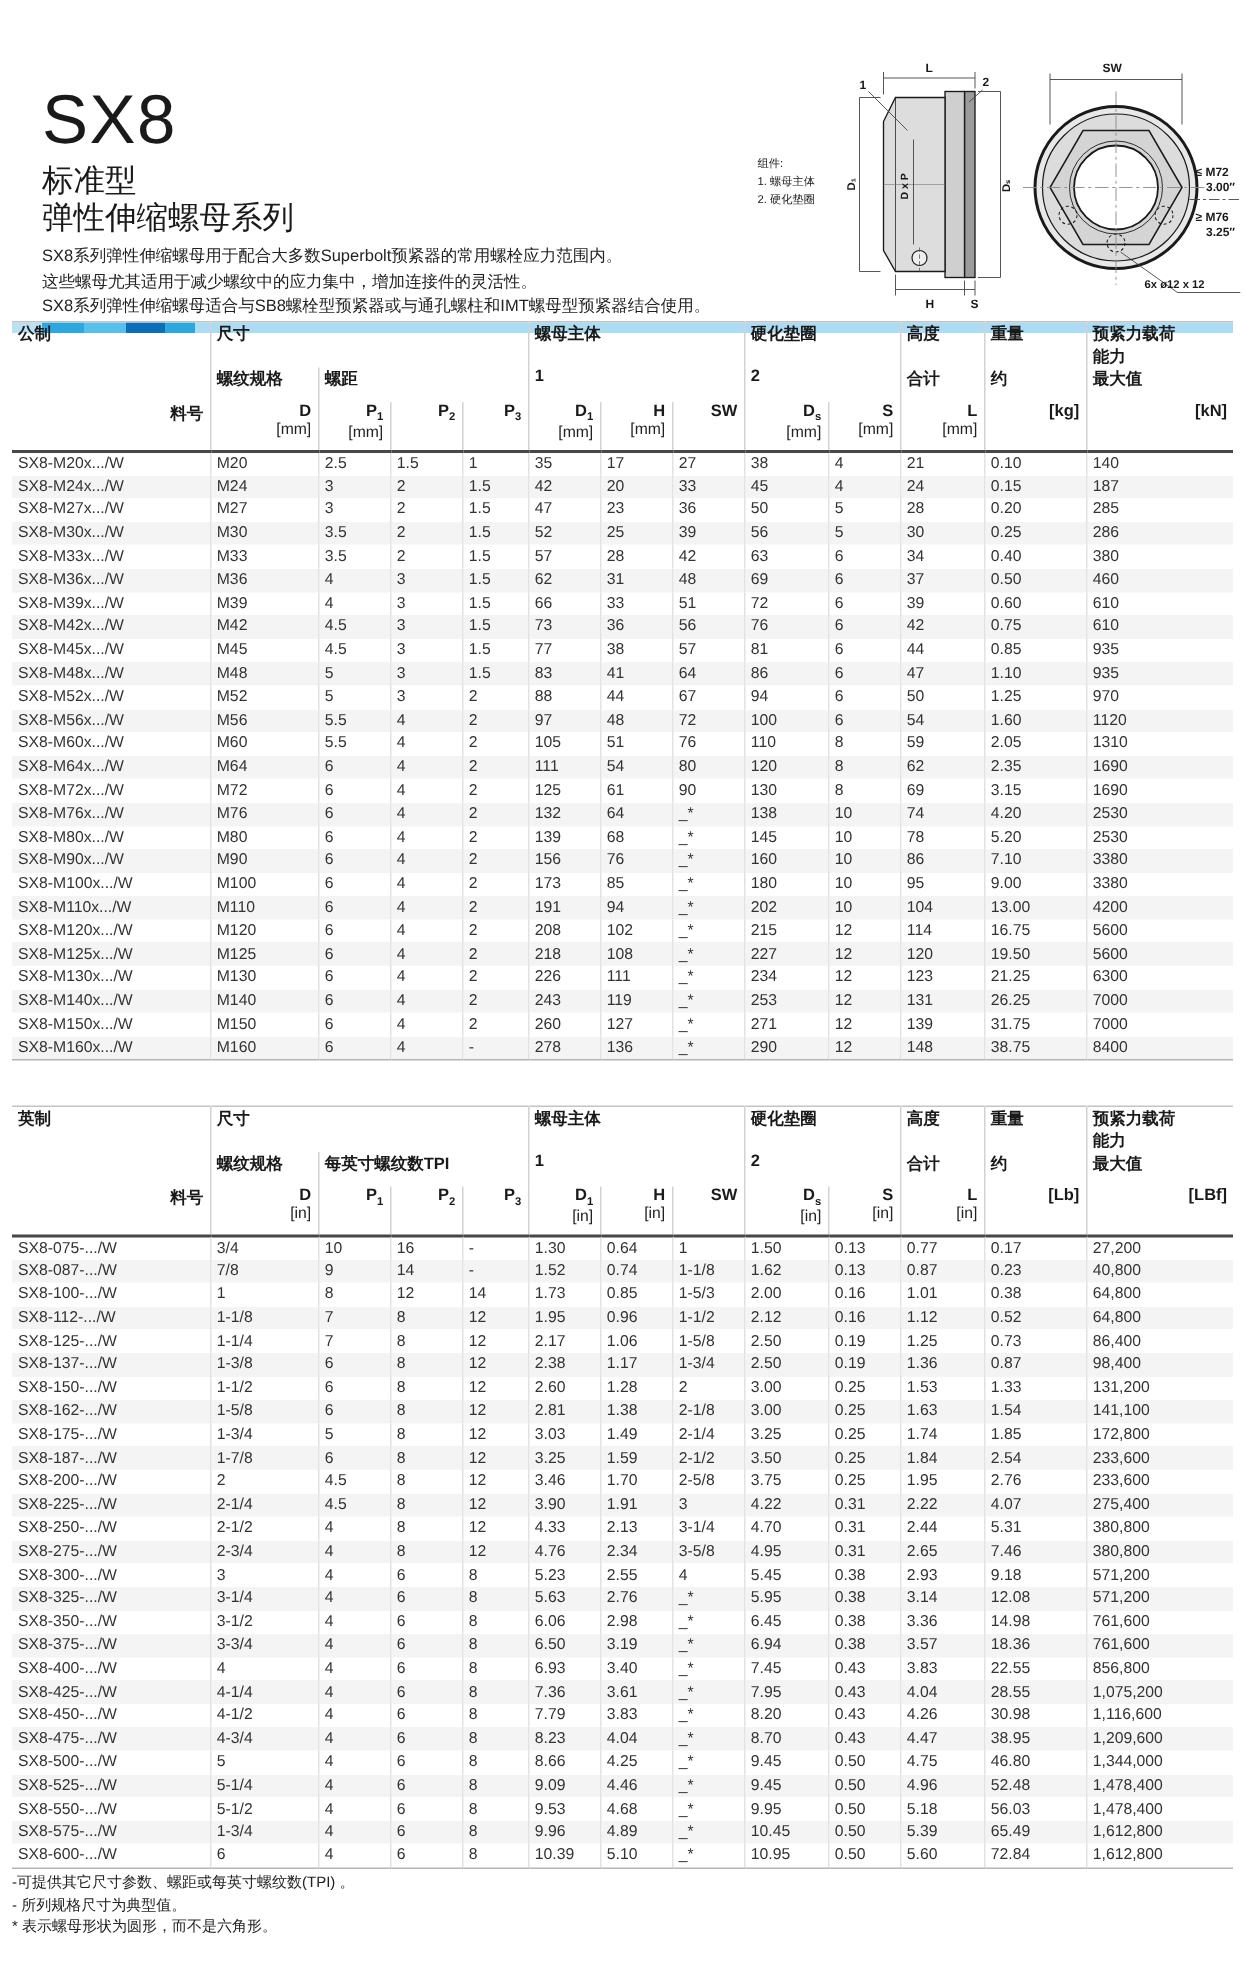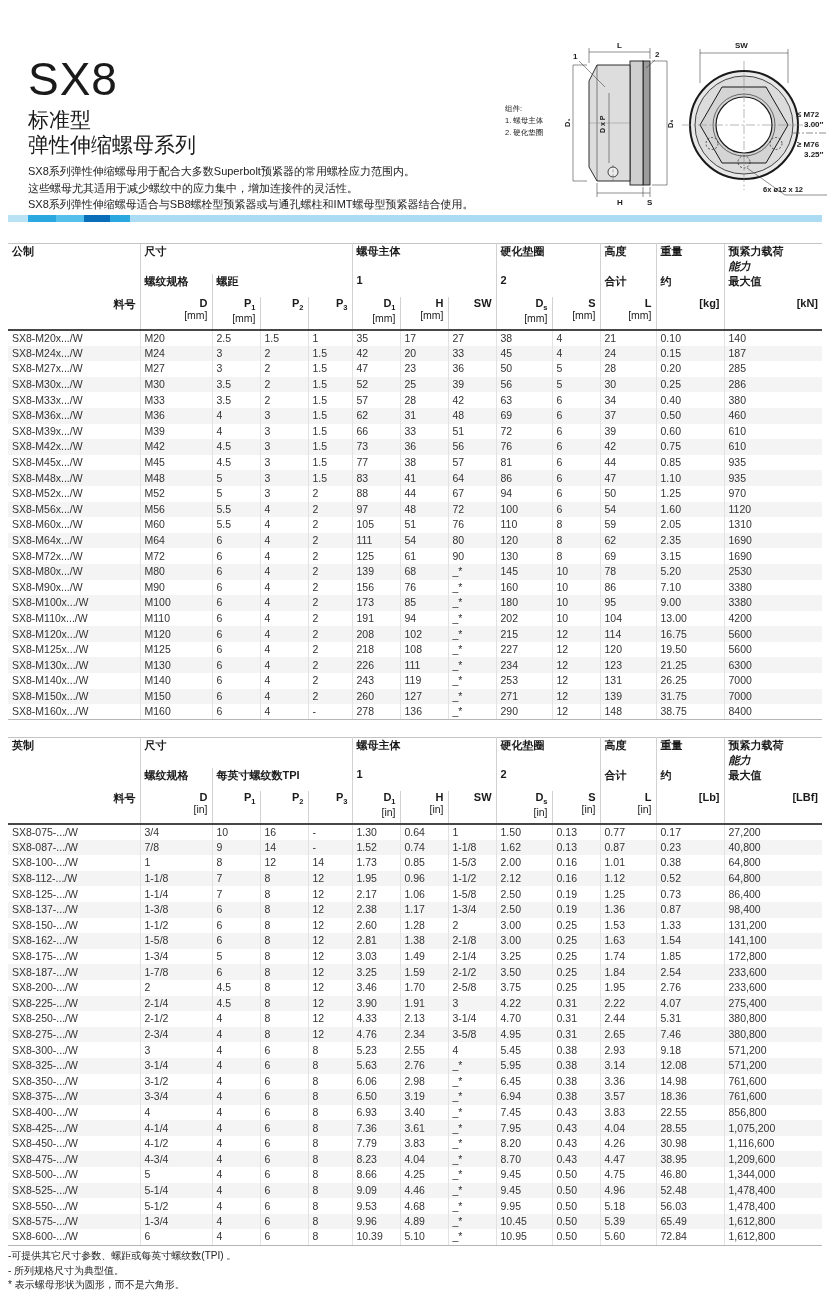--- a/index.html
+++ b/index.html
@@ -13,32 +13,32 @@
   .sub2     { left:28px; top:131px; font-size:21px; font-weight:400; }
   .desc     { left:28px; top:163px; width:470px; }
   .desc p   { font-size:11px; line-height:1.5; color:#222; }
 
   .diagram  { left:497px; top:34px; width:330px; height:180px; }
   .diagram text { font-family:"Liberation Sans","DejaVu Sans",sans-serif; fill:#1a1a1a; }
 
   .accent-bar { left:8px; top:215px; width:814px; height:7px; display:flex; }
   .bar-seg { height:100%; }
 
-  .tbl-wrap-metric   { left:8px; top:243px; }
+  .tbl-wrap-metric   { left:8px; top:214px; }
   .tbl-wrap-imperial { left:8px; top:737px; }
 
   table.sheet { border-collapse:collapse; table-layout:fixed; width:814px; border-top:1px solid #c4c4c4; }
   table.sheet th, table.sheet td { text-align:left; overflow:hidden; white-space:nowrap; }
   table.sheet thead th { font-weight:700; vertical-align:top; border-left:1px solid #d2d2d2; padding:0 4px; font-size:11px; }
   table.sheet thead tr th:first-child { border-left:none; }
   tr.hr0 th { padding-top:7px; height:27px; }
   tr.hr1 th { height:23px; }
   tr.hr2 th { height:33px; border-bottom:2px solid #474747; padding-top:2px;text-align:right; }
   th .unit  { display:block; font-weight:400; font-size:10.5px; color:#222; }
-  th .line2 { display:block;font-style:italic; }
+  th .line2 { display:block; }
   th.c { text-align:center; }
   th.nb { font-weight:400;margin-left:32px; }
   th sub { font-size:7.5px; }
   table.sheet tbody td { height:15.6px; line-height:13px; padding:0 4px; font-size:10.5px; color:#333;
                          border-left:1px solid #e2e2e2; }
   table.sheet tbody tr td:first-child { border-left:none; }
   table.sheet tbody tr:nth-child(even) { background:#f4f4f4; }
   table.sheet tbody tr:last-child td { border-bottom:1px solid #b5b5b5; }
 
   .notes { left:8px; top:1249px; }
@@ -413,20 +413,35 @@
             <td>125</td>
             <td>61</td>
             <td>90</td>
             <td>130</td>
             <td>8</td>
             <td>69</td>
             <td>3.15</td>
             <td>1690</td>
           </tr>
           <tr>
+            <td>SX8-M76x.../W</td>
+            <td>M76</td>
+            <td>6</td>
+            <td>4</td>
+            <td>2</td>
+            <td>132</td>
+            <td>64</td>
+            <td>_*</td>
+            <td>138</td>
+            <td>10</td>
+            <td>74</td>
+            <td>4.20</td>
+            <td>2530</td>
+          </tr>
+          <tr>
             <td>SX8-M80x.../W</td>
             <td>M80</td>
             <td>6</td>
             <td>4</td>
             <td>2</td>
             <td>139</td>
             <td>68</td>
             <td>_*</td>
             <td>145</td>
             <td>10</td>

